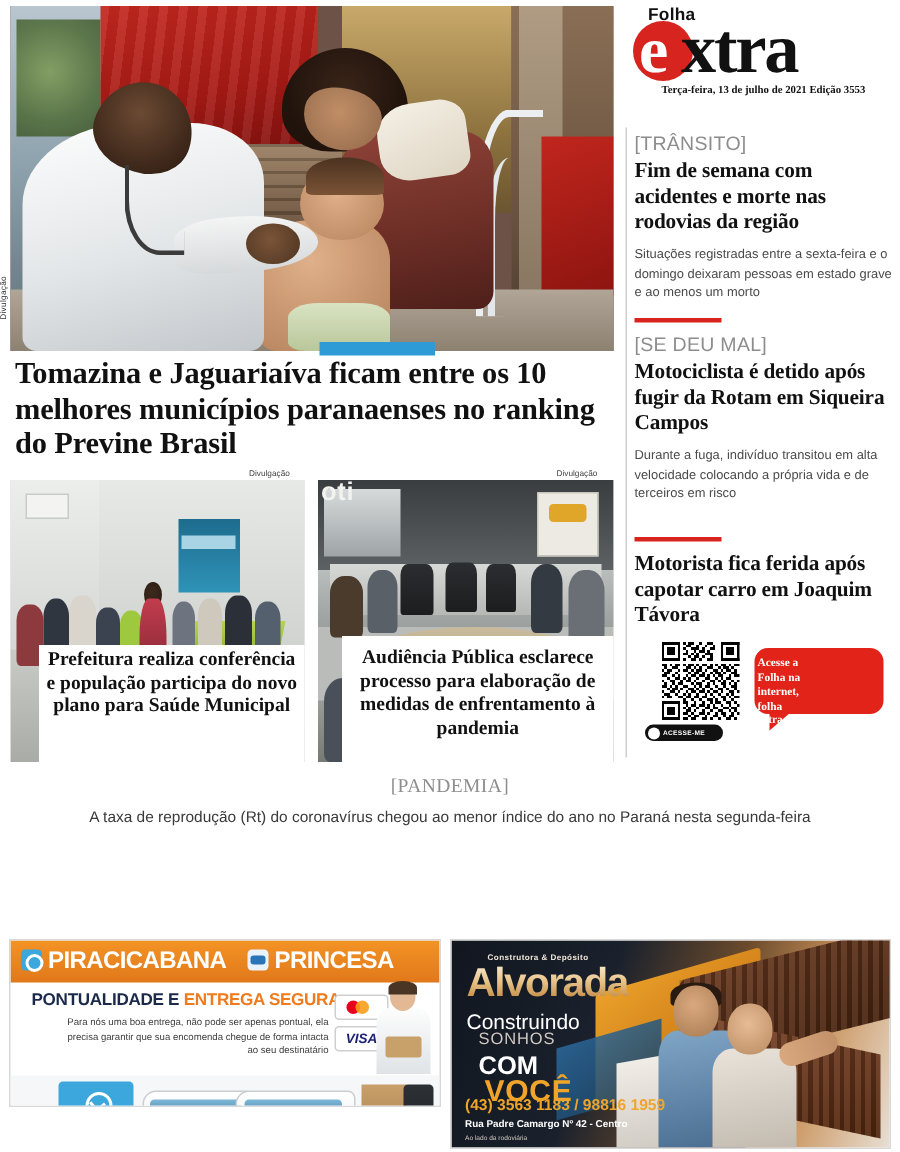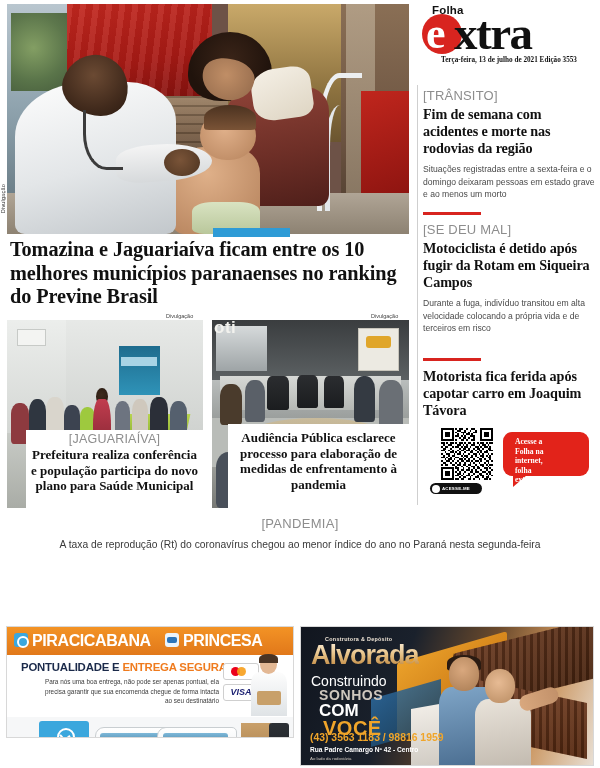--- a/index.html
+++ b/index.html
@@ -217,21 +217,21 @@
   }
 
   
   .pandemia {
     position: absolute;
     left: 0; top: 516px;
     width: 600px;
     text-align: center;
   }
   .pandemia-kicker {
-    font-family: Liberation Sans, sans-serif;
+    font-family: Liberation Serif, serif;
     font-weight: 300;
     font-size: 13px;
     color: #8d8d8d;
     letter-spacing: .3px;
   }
   .pandemia-head {
     font-family: "Liberation Serif", serif;
     font-weight: bold;
     font-size: 20.6px;
     line-height: 1.2;
@@ -374,21 +374,21 @@
     content: "";
     position: absolute;
     left: 10px; bottom: -11px;
     border-width: 12px 14px 0 0;
     border-style: solid;
     border-color: #e2231a transparent transparent transparent;
   }
   .bubble-txt {
     position: relative;
     z-index: 2;
-    padding: 5px 0 0 12px;
+    padding: 5px 0 0 2px;
     font-family: "Liberation Serif", serif;
     font-weight: bold;
     font-size: 7.6px;
     line-height: 1.26;
     color: #ffffff;
   }
 
   
   .ads { position: absolute; left: 0; top: 626px; width: 600px; height: 142px; }
 
@@ -457,21 +457,21 @@
                    font-family:"Liberation Sans",sans-serif; font-size:5.4px; font-weight:bold;
                    color:#f0e6d8; letter-spacing:.3px; }
   .adr-brand { position:absolute; left:10px; top:13px;
                font-family:"Liberation Sans",sans-serif; font-size:27px; font-weight:bold;
                letter-spacing:-1px;
                background: linear-gradient(180deg,#fdf3e2 0%,#e8c489 45%,#b4762b 100%);
                -webkit-background-clip: text; background-clip: text; color: transparent; }
   .adr-l1 { position:absolute; left:10px; top:46px; font-family:"Liberation Sans",sans-serif;
             font-size:14px; font-weight:normal; color:#ffffff; }
   .adr-l2 { position:absolute; left:18px; top:60px; font-family:"Liberation Sans",sans-serif;
-            font-size:14px; font-weight:700; color:#cfc8bf; letter-spacing:.6px; }
+            font-size:11px; font-weight:400; color:#cfc8bf; letter-spacing:.6px; }
   .adr-l3 { position:absolute; left:18px; top:74px; font-family:"Liberation Sans",sans-serif;
             font-size:17px; font-weight:bold; color:#ffffff; }
   .adr-l4 { position:absolute; left:22px; top:90px; font-family:"Liberation Sans",sans-serif;
             font-size:20px; font-weight:bold; color:#f0a52a; letter-spacing:.5px; }
   .adr-phone { position:absolute; left:9px; bottom:22px;
                font-family:"Liberation Sans",sans-serif; font-size:10.4px; font-weight:bold; color:#f0a52a; }
   .adr-addr  { position:absolute; left:9px; bottom:12px;
                font-family:"Liberation Sans",sans-serif; font-size:6.6px; font-weight:bold; color:#ffffff; }
   .adr-addr2 { position:absolute; left:9px; bottom:4px;
                font-family:"Liberation Sans",sans-serif; font-size:4.4px; color:#cfc8bf; }
@@ -574,21 +574,20 @@
       <div class="cc-person" style="left:4%;  top:34%; width:11%; height:22%; background:#4a3b2c;"></div>
       <div class="cc-person" style="left:17%; top:32%; width:10%; height:22%; background:#5a6068;"></div>
       <div class="cc-person" style="left:72%; top:30%; width:11%; height:24%; background:#343a42;"></div>
       <div class="cc-person" style="left:85%; top:32%; width:12%; height:26%; background:#6a6f75;"></div>
       <div class="cc-person" style="left:82%; bottom:2%; width:16%; height:34%; background:#2b3038;"></div>
       <div class="cc-person" style="left:2%;  bottom:0%; width:14%; height:30%; background:#49505a;"></div>
       <div class="cc-text-oti">oti</div>
     </div>
 
     <div class="cap-box one">
-      <div class="cap-kicker">[JAGUARIAÍVA]</div>
       <div class="cap-title">Prefeitura realiza conferência e população participa do novo plano para Saúde Municipal</div>
     </div>
 
     <div class="cap-box two">
       <div class="cap-title" style="padding-top:6px;">Audiência Pública esclarece processo para elaboração de medidas de enfrentamento à pandemia</div>
     </div>
   </div>
 
   <div class="vrule"></div>
 

